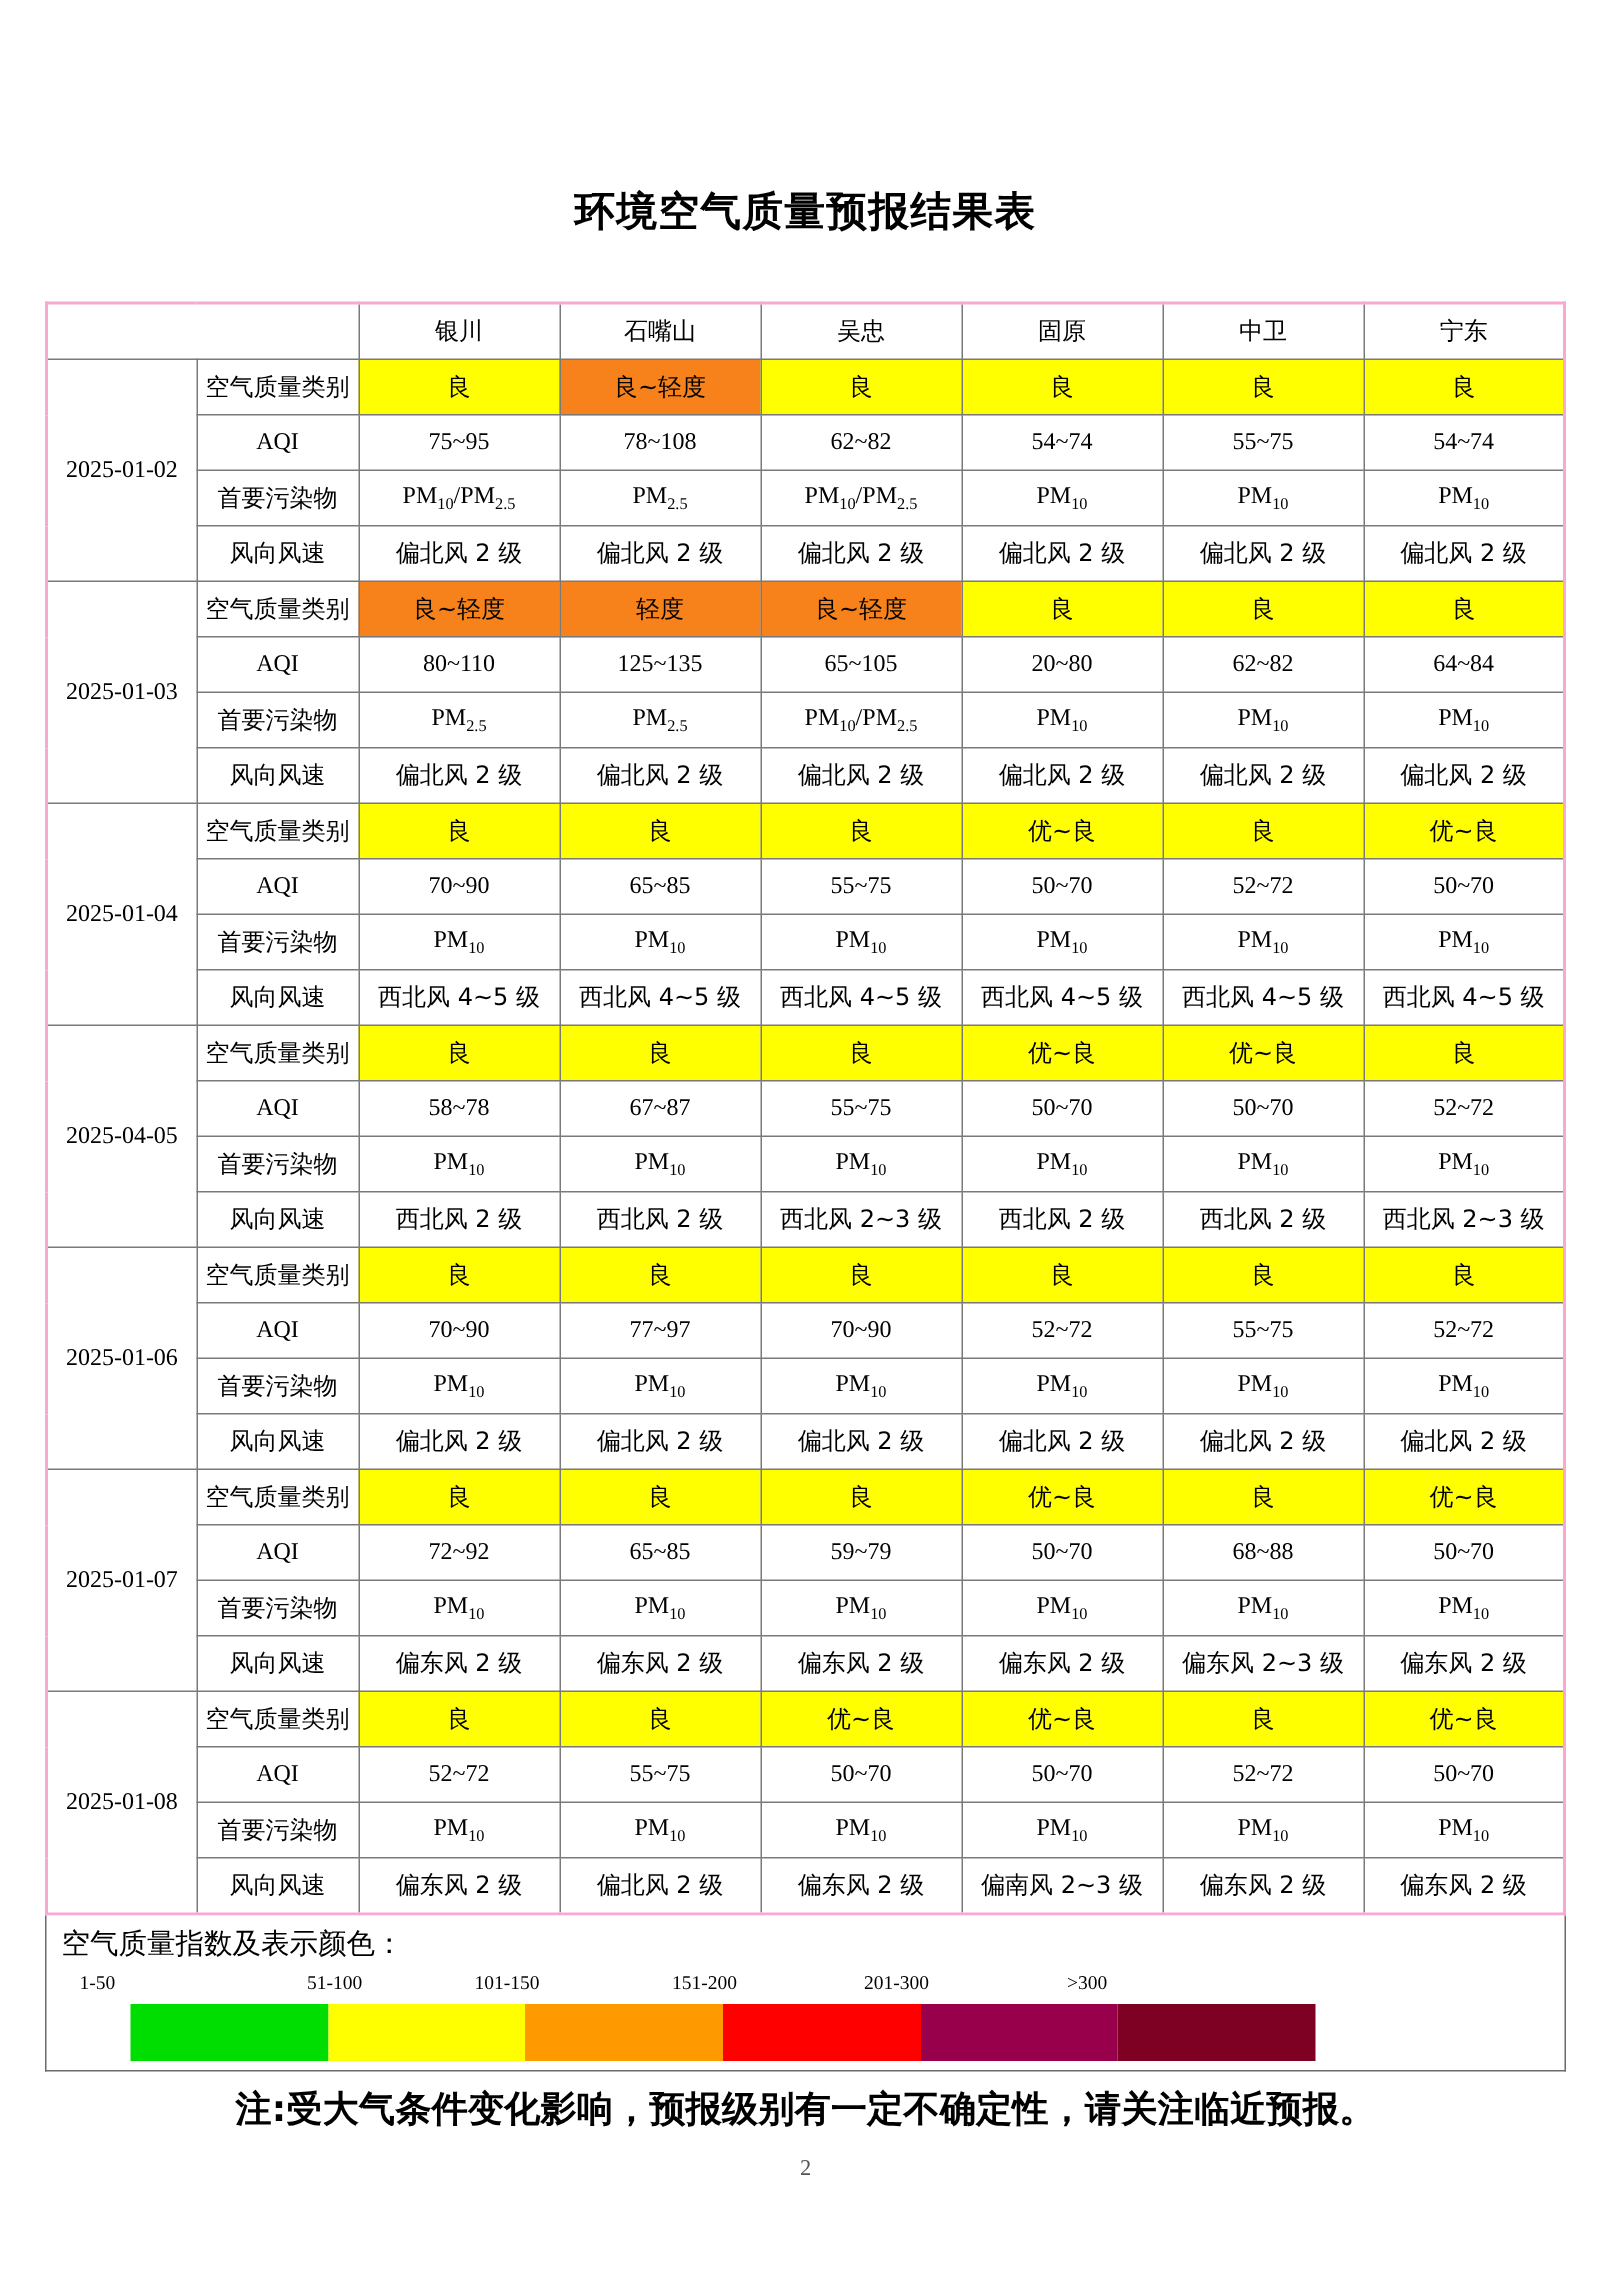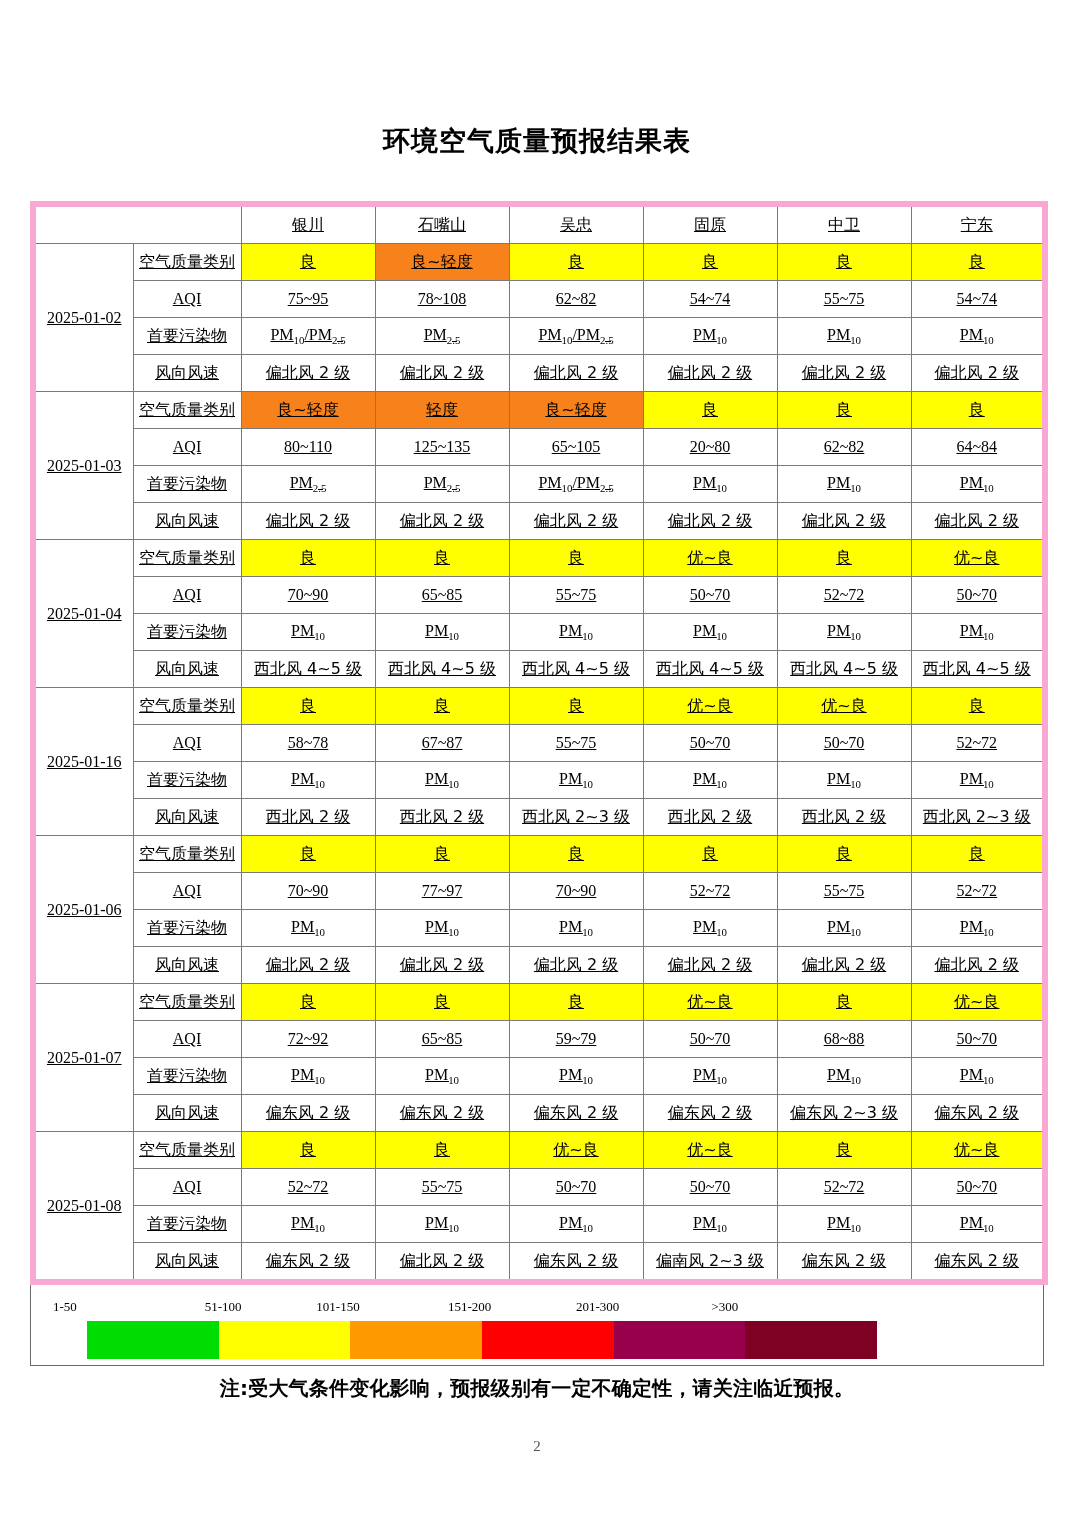--- a/index.html
+++ b/index.html
@@ -34,22 +34,21 @@
   }
   .table-wrap {
     margin: 0 auto;
     padding-top: 46px;
     width: 1014px;
   }
   table.aq {
     border-collapse: collapse;
     table-layout: fixed;
     width: 1014px;
-    border: 6px solid #f9a8d4;
-    text-decoration: underline;
+    border: 2px solid #f9a8d4;
   }
   table.aq td, table.aq th {
     border: 1px solid #7a7a7a;
     text-align: center;
     vertical-align: middle;
     font-weight: normal;
     padding: 0;
     height: 36px;
     font-size: 16px;
     background: #ffffff;
@@ -127,21 +126,21 @@
     height: 38px;
     display: flex;
   }
   .legend-bar div { flex: 1 1 0; height: 100%; }
 
   .note {
     width: 1014px;
     margin: 0 auto;
     text-align: center;
     font-family: "DejaVu Sans", "Liberation Sans", sans-serif;
-    font-size: 20px;
+    font-size: 24px;
     font-weight: bold;
     padding-top: 9px;
     letter-spacing: 0.2px;
   }
   .page-no {
     position: absolute;
     left: 0;
     right: 0;
     top: 1438px;
     text-align: center;
@@ -287,21 +286,21 @@
           <tr>
             <td class="field-cell ">风向风速</td>
             <td class="wind-cell">西北风 4~5 级</td>
             <td class="wind-cell">西北风 4~5 级</td>
             <td class="wind-cell">西北风 4~5 级</td>
             <td class="wind-cell">西北风 4~5 级</td>
             <td class="wind-cell">西北风 4~5 级</td>
             <td class="wind-cell">西北风 4~5 级</td>
           </tr>
           <tr>
-            <td class="date-cell" rowspan="4">2025-01-16</td>
+            <td class="date-cell" rowspan="4">2025-04-05</td>
             <td class="field-cell ">空气质量类别</td>
             <td class="cat-cell" style="background: rgb(255, 255, 0);">良</td>
             <td class="cat-cell" style="background: rgb(255, 255, 0);">良</td>
             <td class="cat-cell" style="background: rgb(255, 255, 0);">良</td>
             <td class="cat-cell" style="background: rgb(255, 255, 0);">优~良</td>
             <td class="cat-cell" style="background: rgb(255, 255, 0);">优~良</td>
             <td class="cat-cell" style="background: rgb(255, 255, 0);">良</td>
           </tr>
           <tr>
             <td class="field-cell aqi-label">AQI</td>
@@ -439,20 +438,21 @@
             <td class="wind-cell">偏东风 2 级</td>
             <td class="wind-cell">偏南风 2~3 级</td>
             <td class="wind-cell">偏东风 2 级</td>
             <td class="wind-cell">偏东风 2 级</td>
           </tr>
         </tbody>
     </table>
   </div>
 
   <div class="legend-box">
+    <div class="legend-title">空气质量指数及表示颜色：</div>
     <div class="legend-labels" id="legend-labels">
         <span style="left: 22px;">1-50</span>
         <span style="left: 153.667px; margin-left: 20px;">51-100</span>
         <span style="left: 285.333px;">101-150</span>
         <span style="left: 417px;">151-200</span>
         <span style="left: 545px;">201-300</span>
         <span style="left: 680.333px;">&gt;300</span>
       </div>
     <div class="legend-bar" id="legend-bar">
         <div style="background: rgb(0, 221, 0);"></div>

